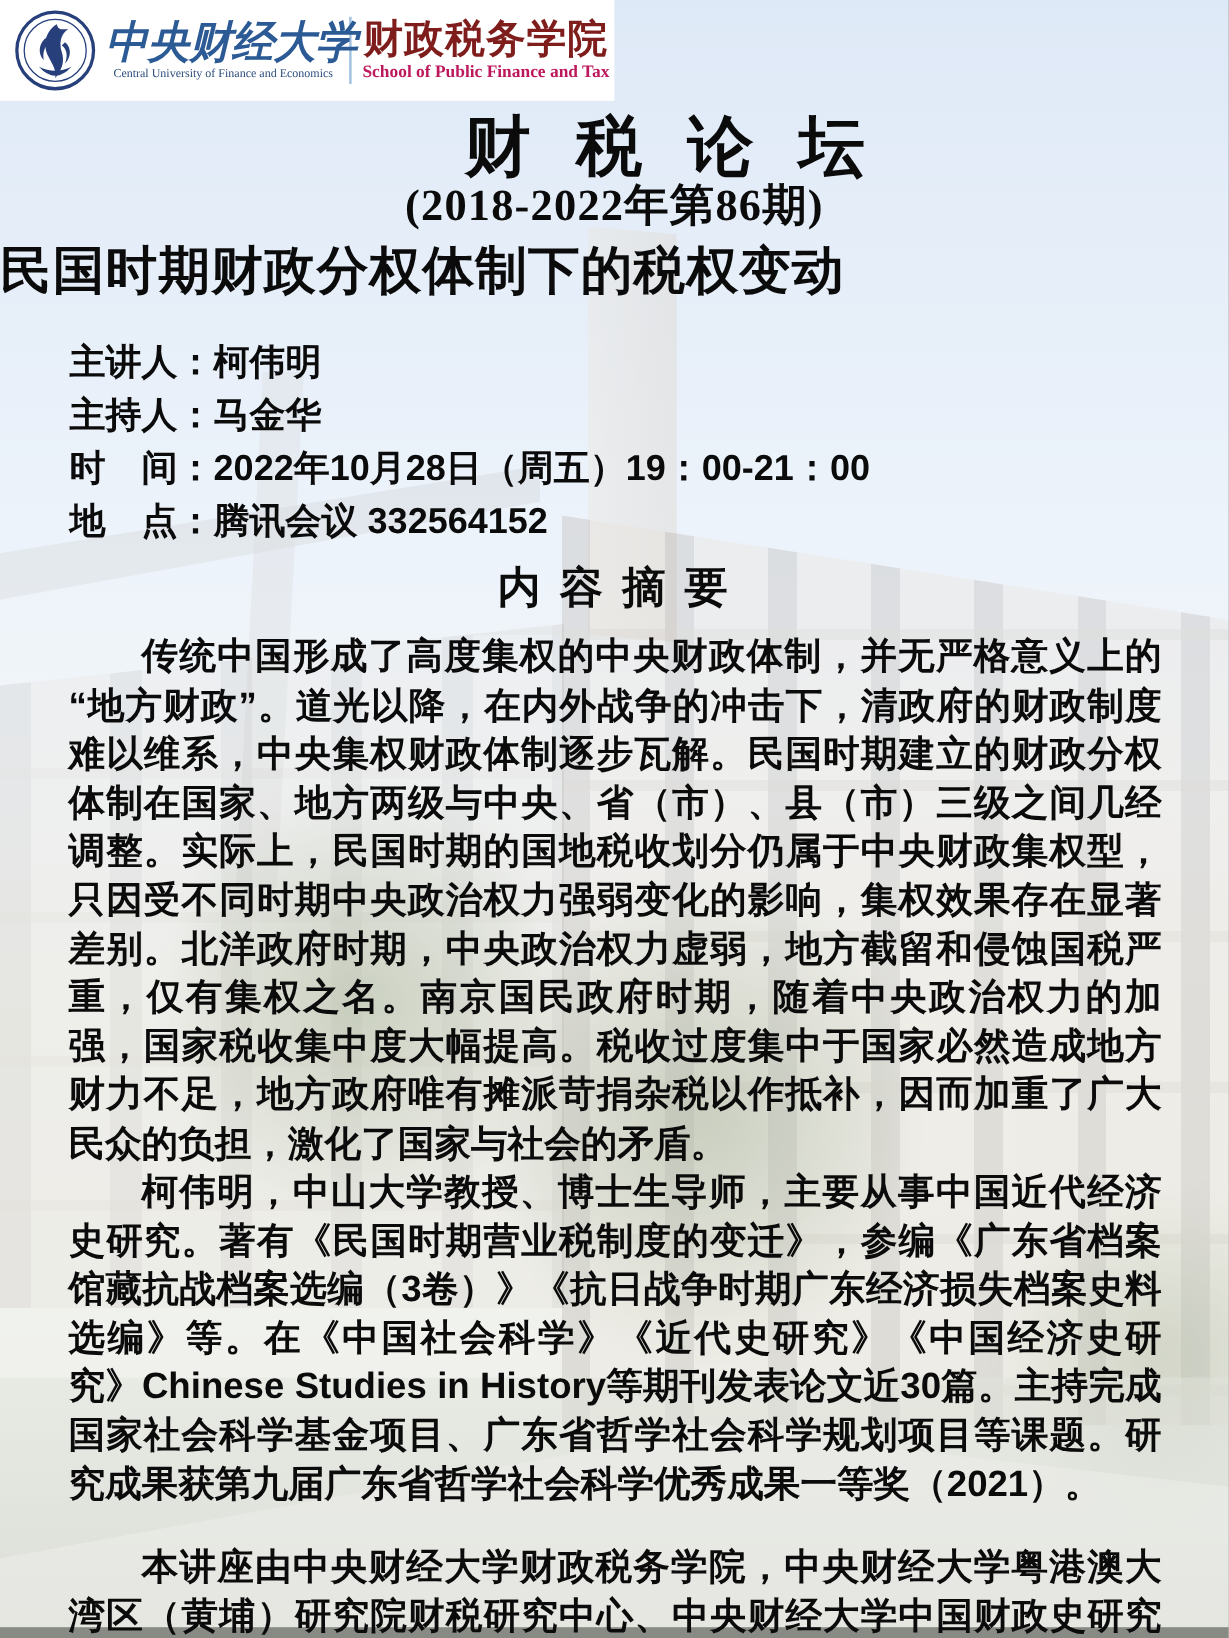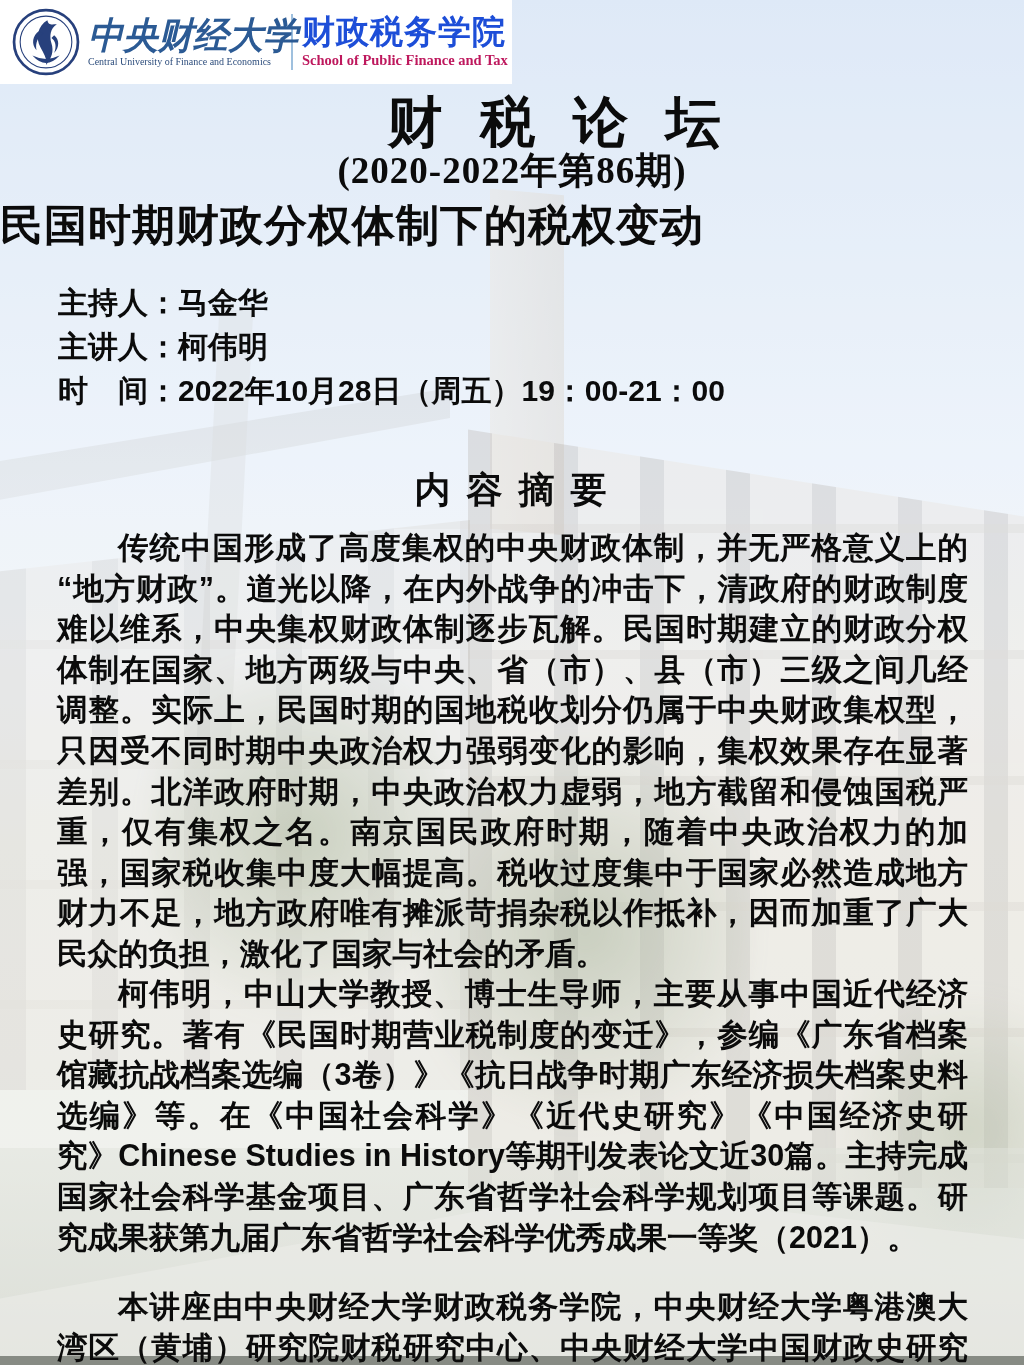--- a/index.html
+++ b/index.html
@@ -35,30 +35,30 @@
   .tree3{left:840px;top:980px;width:260px;height:300px;background:radial-gradient(circle,rgba(120,138,96,.45),rgba(120,138,96,0) 70%);}
   .ground{left:0;top:1148px;width:1024px;height:217px;
     background:linear-gradient(180deg,rgba(204,209,196,.5),rgba(170,176,162,.55));}
   .path{left:0;top:1190px;width:1024px;height:175px;background:rgba(228,228,222,.5);
     clip-path:polygon(0 62%,58% 0,100% 28%,100% 100%,0 100%);}
   .bottom-strip{left:0;top:1356px;width:1024px;height:9px;background:rgba(58,64,56,.55);}
   .fade{inset:0;background:rgba(255,255,255,.40);}
   
   .header{
     position:absolute;left:0;top:0;width:512px;height:84px;background:#ffffff;
-    display:flex;align-items:center;box-sizing:border-box;padding-left:12px;z-index:5;
+    display:flex;align-items:center;box-sizing:border-box;padding-left:12px;z-index:5;text-align:center;
   }
   .seal{width:68px;height:68px;flex:0 0 68px;}
   .uni-block{margin-left:8px;width:196px;}
   .uni-cn{font-family:"Liberation Serif",serif;font-weight:700;font-style:italic;
     font-size:35px;line-height:36px;color:#2b5a94;letter-spacing:0px;white-space:nowrap;transform:scaleY(1.05);}
   .uni-en{font-family:Liberation Serif, serif;font-size:10px;color:#2d4d7c;white-space:nowrap;margin-top:2px;}
   .vdiv{width:2px;height:56px;background:#9fc0de;margin:0 9px 0 7px;}
   .school-block{}
-  .school-cn{font-size:33px;font-weight:700;color:#1d4ed8;letter-spacing:1px;line-height:34px;white-space:nowrap;}
+  .school-cn{font-size:33px;font-weight:700;color:#7f1d1d;letter-spacing:1px;line-height:34px;white-space:nowrap;}
   .school-en{font-family:"Liberation Serif",serif;font-size:14.5px;font-weight:700;color:#be185d;white-space:nowrap;margin-top:3px;}
   
   .txt{position:absolute;color:#0b0b0b;z-index:4;}
   .forum-title{left:0;top:86px;width:1024px;text-align:center;
     font-family:"Liberation Serif",serif;font-weight:700;font-size:55px;letter-spacing:12px;margin-left:48px;}
   .issue{left:0;top:146px;width:1024px;text-align:center;
     font-family:"Liberation Serif",serif;font-weight:700;font-size:37px;letter-spacing:1px;}
   .lecture-title{left:0;top:197px;width:1024px;text-align:left;
     font-weight:700;font-size:43px;letter-spacing:1px;}
   .details{left:58px;top:281px;width:910px;}
@@ -105,27 +105,28 @@
       <div class="uni-en">Central University of Finance and Economics</div>
     </div>
     <div class="vdiv"></div>
     <div class="school-block">
       <div class="school-cn">财政税务学院</div>
       <div class="school-en">School of Public Finance and Tax</div>
     </div>
   </div>
 
   <div class="txt forum-title">财 税 论 坛</div>
-  <div class="txt issue">(2020-2022年第86期)</div>
+  <div class="txt issue">(2018-2022年第86期)</div>
   <div class="txt lecture-title">民国时期财政分权体制下的税权变动</div>
 
   <div class="txt details">
+    <div class="detail-row">主讲人：柯伟明</div>
     <div class="detail-row">主持人：马金华</div>
-    <div class="detail-row">主讲人：柯伟明</div>
     <div class="detail-row">时　间：2022年10月28日（周五）19：00-21：00</div>
+    <div class="detail-row">地　点：腾讯会议 332564152</div>
   </div>
 
   <div class="txt para abstract-p">传统中国形成了高度集权的中央财政体制，并无严格意义上的“地方财政”。道光以降，在内外战争的冲击下，清政府的财政制度难以维系，中央集权财政体制逐步瓦解。民国时期建立的财政分权体制在国家、地方两级与中央、省（市）、县（市）三级之间几经调整。实际上，民国时期的国地税收划分仍属于中央财政集权型，只因受不同时期中央政治权力强弱变化的影响，集权效果存在显著差别。北洋政府时期，中央政治权力虚弱，地方截留和侵蚀国税严重，仅有集权之名。南京国民政府时期，随着中央政治权力的加强，国家税收集中度大幅提高。税收过度集中于国家必然造成地方财力不足，地方政府唯有摊派苛捐杂税以作抵补，因而加重了广大民众的负担，激化了国家与社会的矛盾。</div>
   <div class="txt abstract-heading">内 容 摘 要</div>
   <div class="txt para bio-p">柯伟明，中山大学教授、博士生导师，主要从事中国近代经济史研究。著有《民国时期营业税制度的变迁》，参编《广东省档案馆藏抗战档案选编（3卷）》《抗日战争时期广东经济损失档案史料选编》等。在《中国社会科学》《近代史研究》《中国经济史研究》Chinese Studies in History等期刊发表论文近30篇。主持完成国家社会科学基金项目、广东省哲学社会科学规划项目等课题。研究成果获第九届广东省哲学社会科学优秀成果一等奖（2021）。</div>
 
   <div class="txt para footer-p">本讲座由中央财经大学财政税务学院，中央财经大学粤港澳大湾区（黄埔）研究院财税研究中心、中央财经大学中国财政史研究所主办。</div>
 
 </div>
 

